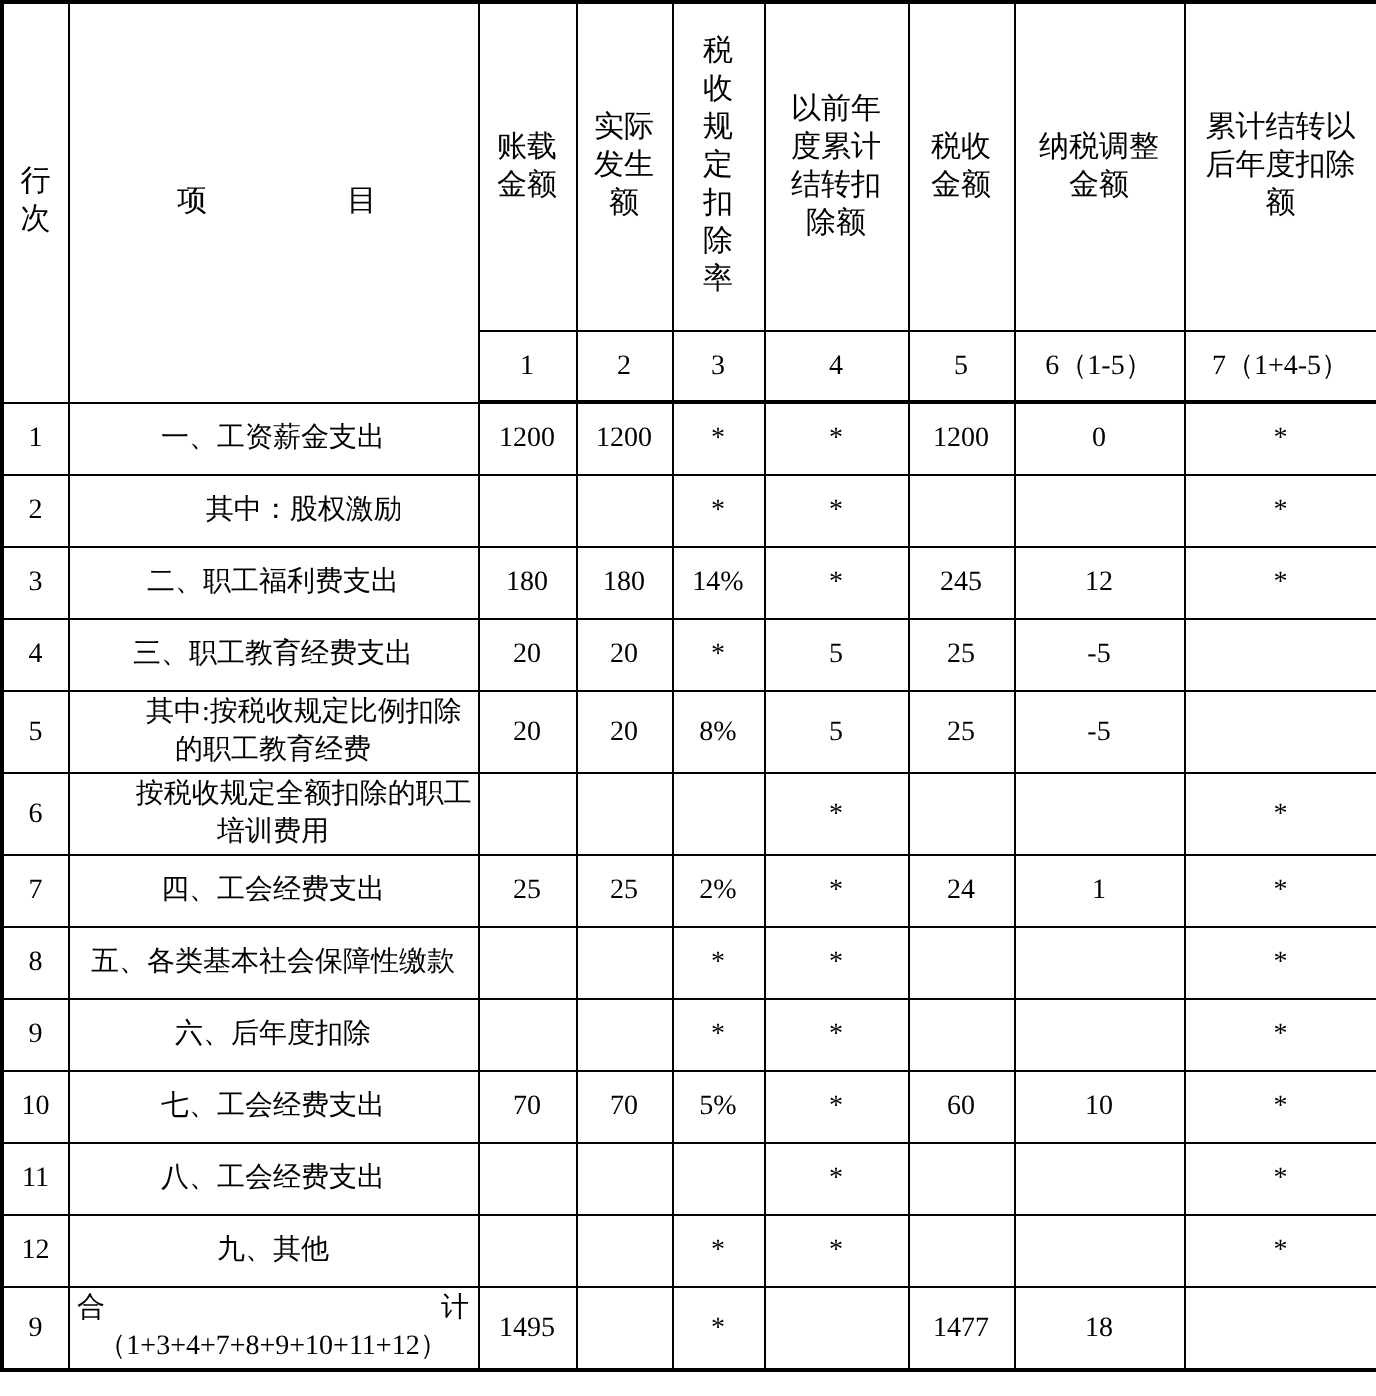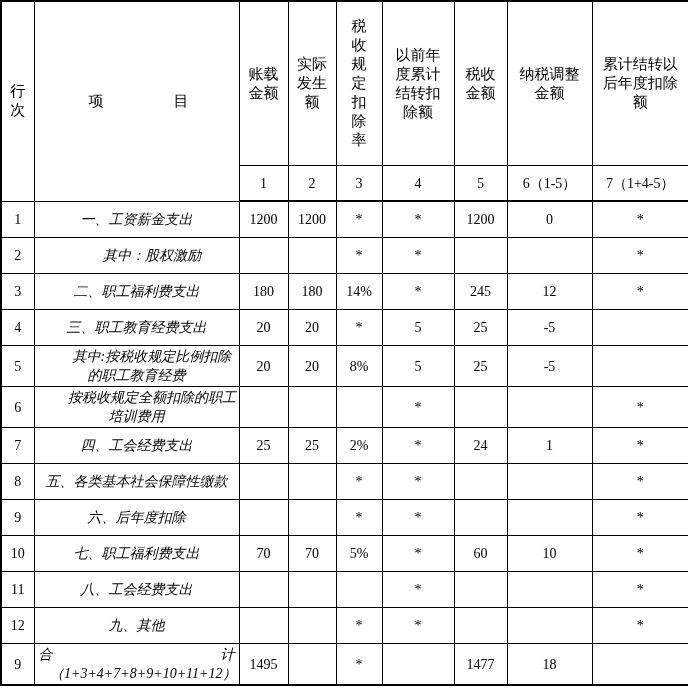--- a/index.html
+++ b/index.html
@@ -47,39 +47,38 @@
   }
   
   tr.body-row td {
     height: 33px;
   }
   td.item-cell {
     text-align: left;
     padding: 2px 6px;
     font-size: 15px;
     line-height: 21px;
-    font-style: italic;
   }
   td.item-cell.indent {
     text-indent: 2.2em;
   }
   .justify-line {
     display: flex;
     justify-content: space-between;
     align-items: center;
   }
   .justify-line.item-header {
     padding: 0 48px 0 52px;
     font-size: 15px;
   }
   .justify-line.sum-title {
     padding: 0 2px;
   }
   .formula-line {
-    text-align: right;
+    text-align: center;
     text-indent: 0;
   }
 </style>
 </head>
 <body>
 
 <div class="sheet">
   <table class="form">
     <colgroup>
       <col style="width:33px">
@@ -230,21 +229,21 @@
           <td></td>
           <td></td>
           <td>*</td>
           <td>*</td>
           <td></td>
           <td></td>
           <td>*</td>
         </tr>
         <tr class="body-row">
           <td>10</td>
-          <td class="item-cell">七、职工福利费支出</td>
+          <td class="item-cell">七、工会经费支出</td>
           <td>70</td>
           <td>70</td>
           <td>5%</td>
           <td>*</td>
           <td>60</td>
           <td>10</td>
           <td>*</td>
         </tr>
         <tr class="body-row">
           <td>11</td>

